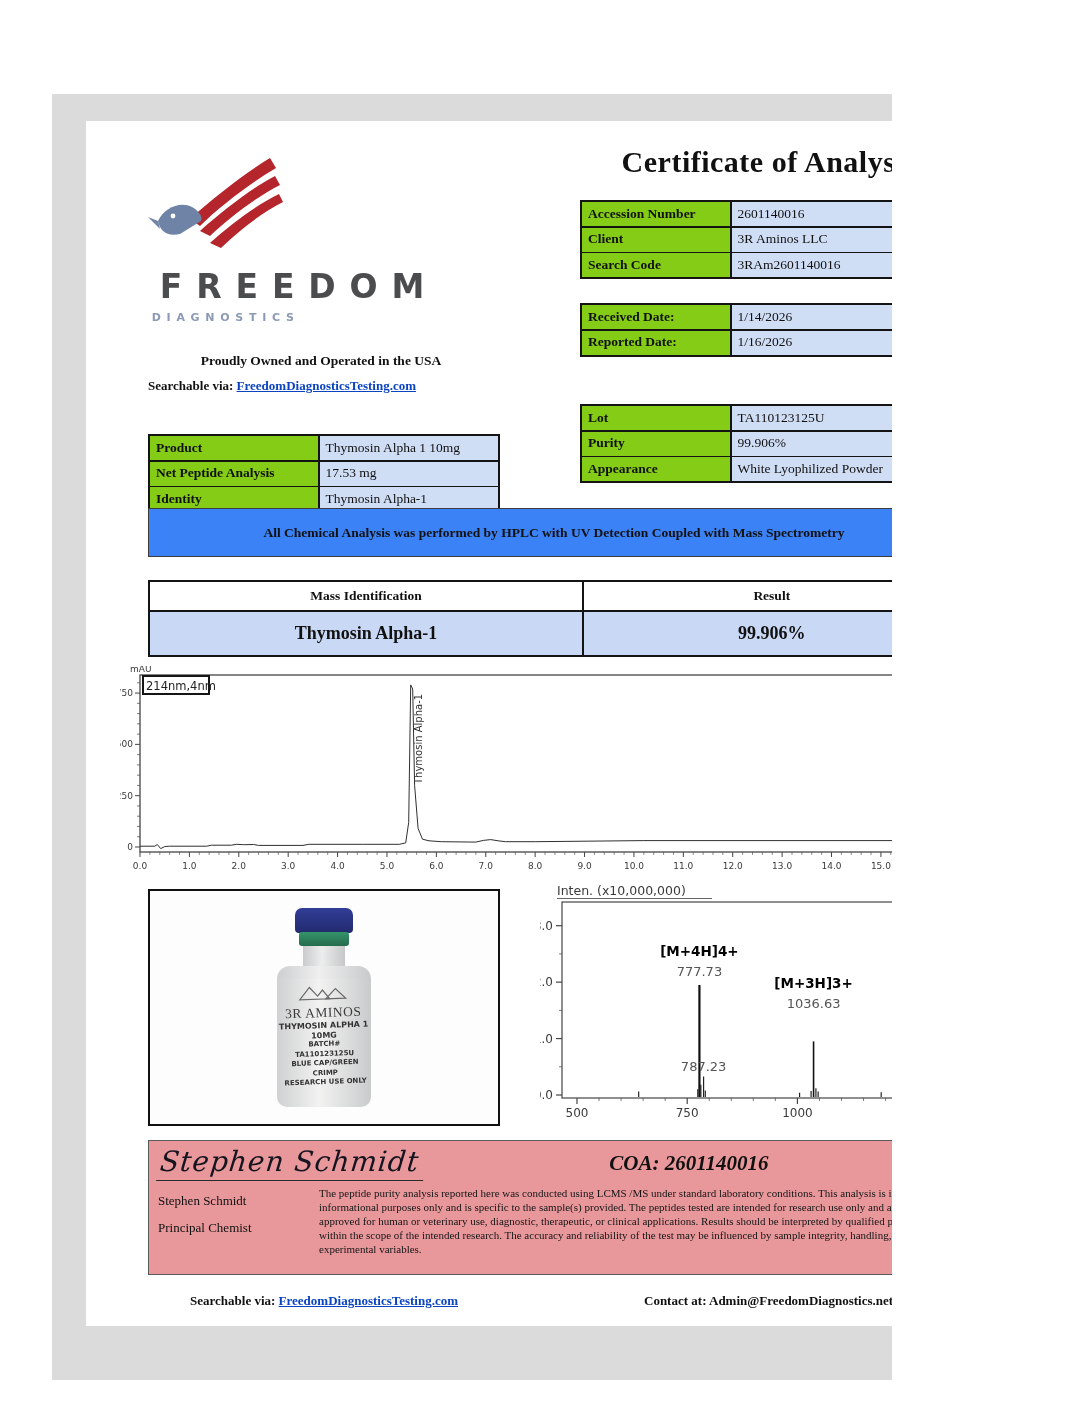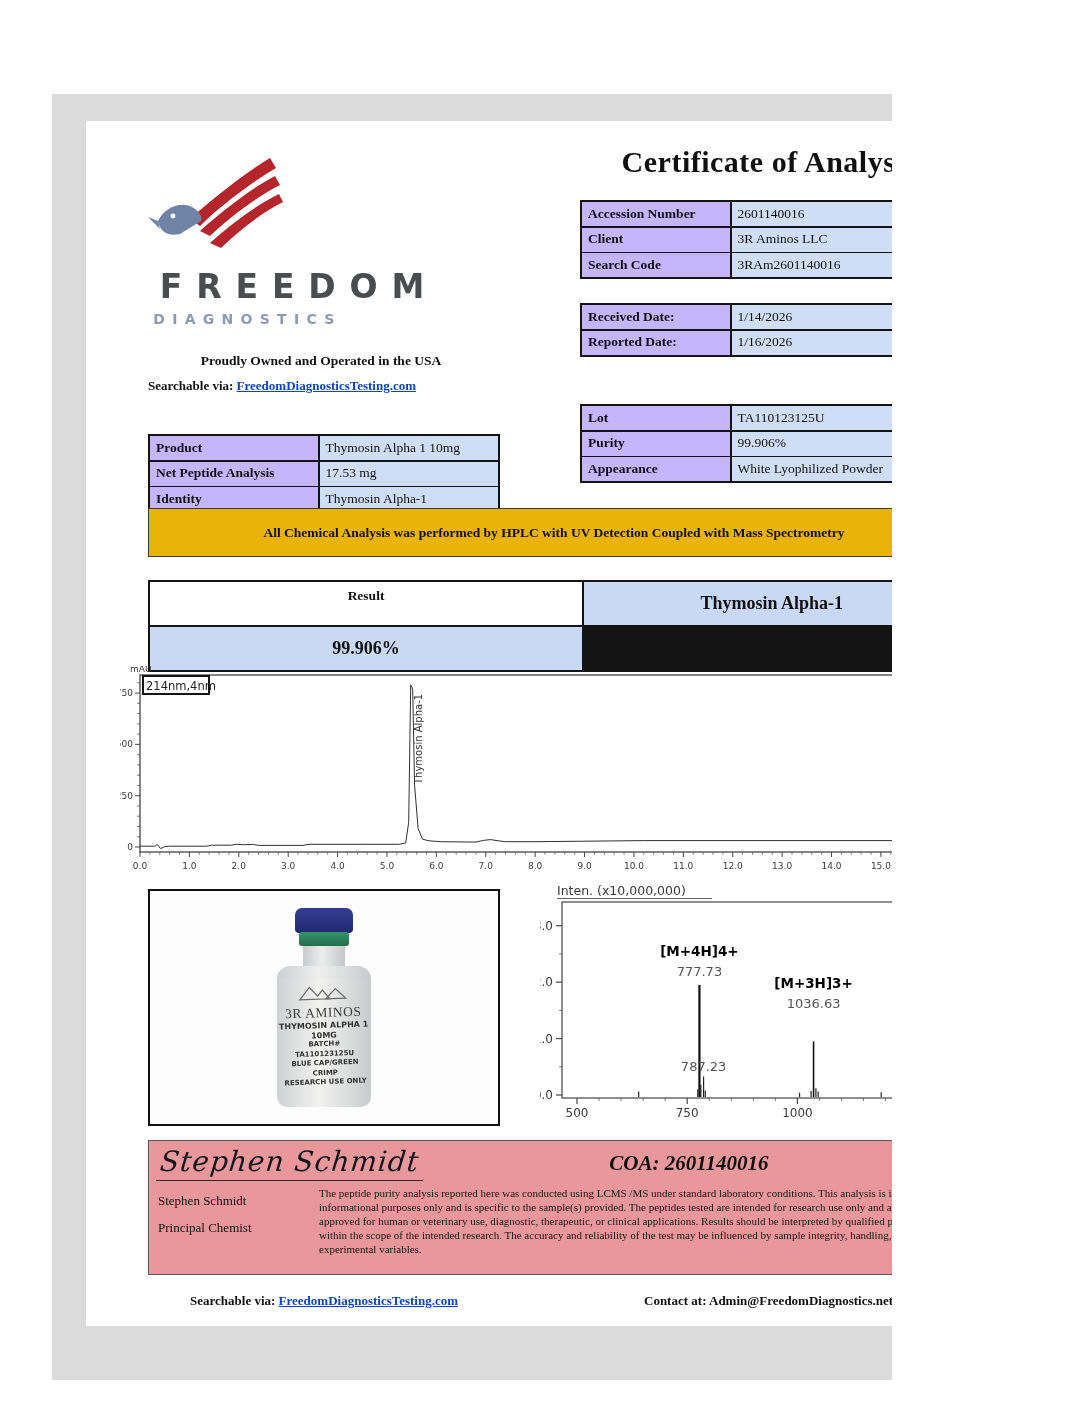--- a/index.html
+++ b/index.html
@@ -9,38 +9,38 @@
   .page{position:absolute;left:86px;top:121px;width:916px;height:1205px;background:#ffffff;}
 
   .abs{position:absolute;}
 
   .doc-title{left:494px;top:24px;width:378px;text-align:center;font-size:30px;font-weight:bold;letter-spacing:0.5px;}
 
   
   .logo-wrap{left:60px;top:34px;width:310px;text-align:left;}
   .logo-name{font-family:"DejaVu Sans",sans-serif;font-size:33px;font-weight:600;letter-spacing:0.42em;
              color:#4a4c4e;margin-top:-4px;padding-left:0.42em;}
-  .logo-sub{font-family:"DejaVu Sans",sans-serif;font-size:14px;font-weight:bold;letter-spacing:0.52em;
+  .logo-sub{font-family:"DejaVu Sans",sans-serif;font-size:11px;font-weight:bold;letter-spacing:0.52em;
             color:#8b9ab5;margin-top:5px;padding-left:0.52em;}
   .tagline{left:60px;top:232px;width:350px;text-align:center;font-weight:bold;font-size:13.5px;}
   .search-line{font-weight:bold;font-size:13px;}
   .search-top{left:62px;top:257px;}
   a.doclink{color:#0b44c0;text-decoration:underline;font-weight:bold;cursor:pointer;}
 
   
   .dtable{display:grid;border:2px solid #141414;background:#141414;gap:1.5px;}
   .cell{padding:3.5px 6px;font-size:13.5px;min-height:17px;}
-  .hcell{background:#c4b5fd;font-weight:bold;}
+  .hcell{background:#84cc16;font-weight:bold;}
   .vcell{background:#cfddf5;}
   .tbl-info{left:494px;top:79px;width:378px;grid-template-columns:148px 1fr;}
   .tbl-dates{left:494px;top:182px;width:378px;grid-template-columns:148px 1fr;}
   .tbl-product{left:62px;top:283px;width:348px;grid-template-columns:168px 1fr;margin-top:30px;}
   .tbl-lot{left:494px;top:283px;width:378px;grid-template-columns:148px 1fr;}
 
-  .banner{left:62px;top:387px;width:810px;height:47px;background:#eab308;border:1.5px solid #3c3c3c;
+  .banner{left:62px;top:387px;width:810px;height:47px;background:#3b82f6;border:1.5px solid #3c3c3c;
           display:flex;align-items:center;justify-content:center;font-weight:bold;font-size:13.5px;}
 
   .rtable{left:62px;top:459px;width:810px;display:grid;grid-template-columns:432px 1fr;
           border:2px solid #141414;background:#141414;gap:1.5px;}
   .rhead{background:#fff;font-weight:bold;font-size:13.5px;text-align:center;padding:6px 4px;}
   .rdata{background:#c9d8f4;font-weight:bold;font-size:18px;text-align:center;padding:11px 4px;}
 
   .chart-hplc{left:34px;top:545px;width:850px;height:220px;}
   .chart-ms{left:454px;top:759px;width:440px;height:250px;}
   svg text.tick{font-family:"DejaVu Sans",sans-serif;font-size:9px;fill:#3a3a3a;}
@@ -132,20 +132,21 @@
       <div class="cell vcell">TA110123125U</div>
       <div class="cell hcell">Purity</div>
       <div class="cell vcell">99.906%</div>
       <div class="cell hcell">Appearance</div>
       <div class="cell vcell">White Lyophilized Powder</div>
     </div>
 
     <div class="abs banner">All Chemical Analysis was performed by HPLC with UV Detection Coupled with Mass Spectrometry</div>
 
     <div class="abs rtable">
+      <div class="rhead">Mass Identification</div>
       <div class="rhead">Result</div>
       <div class="rdata">Thymosin Alpha-1</div>
       <div class="rdata">99.906%</div>
     </div>
 
     <div class="abs chart-hplc">
       <svg id="hplc-svg" width="850" height="220" viewBox="0 0 850 220">
           <rect x="20" y="9" width="815" height="177" fill="#ffffff" stroke="#454545" stroke-width="1.3"></rect>
           <line x1="15" y1="181" x2="20" y2="181" stroke="#454545" stroke-width="1"></line>
           <text x="13" y="184" text-anchor="end" class="tick">0</text>

